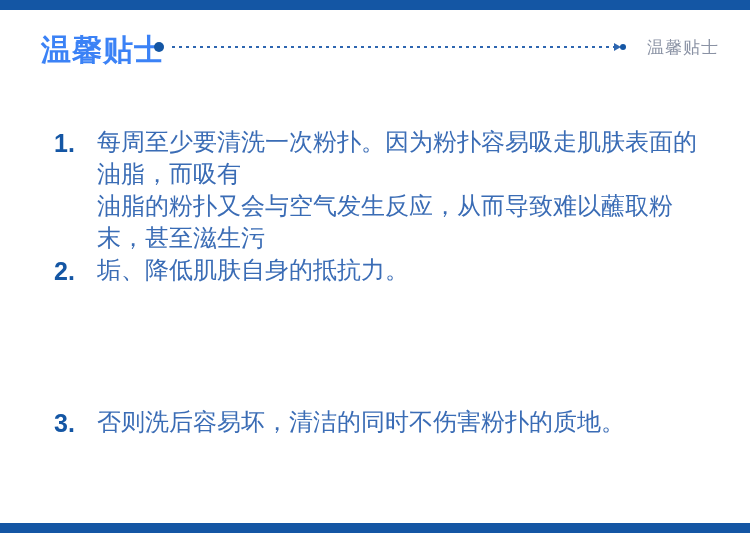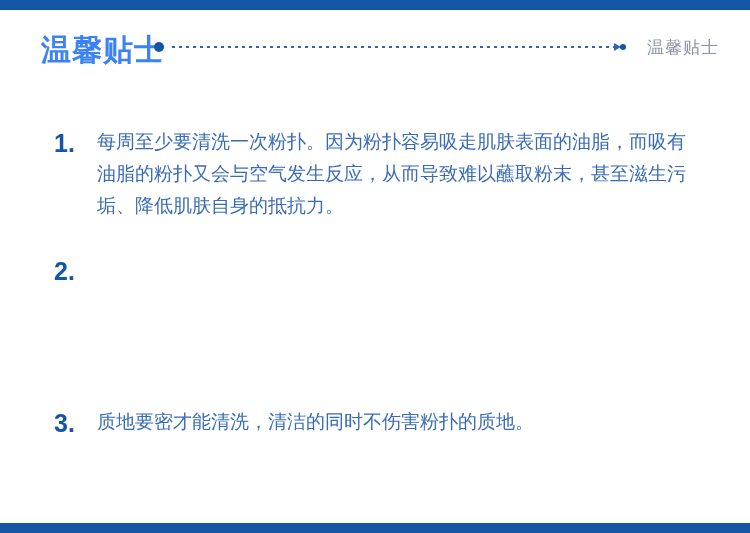--- a/index.html
+++ b/index.html
@@ -48,21 +48,21 @@
   .tip{position:absolute;left:0;right:0;}
   .tip-1{top:126px;}
   .tip-2{top:254px;}
   .tip-3{top:406px;}
   .tip-number{
     position:absolute;left:54px;top:5px;
     font-size:25px;line-height:25px;font-weight:700;color:#1456A4;
   }
   .tip-text{
     margin:0 0 0 97px;width:600px;
-    font-size:19px;line-height:32px;color:#3A6CB5;
+    font-size:24px;line-height:32px;color:#3A6CB5;
     white-space:pre-line;
   }
 </style>
 </head>
 <body>
 
 <div class="page">
 
   <div class="accent-bar top"></div>
 
@@ -83,18 +83,18 @@
 油脂的粉扑又会与空气发生反应，从而导致难以蘸取粉末，甚至滋生污
 垢、降低肌肤自身的抵抗力。</p>
   </div>
 
   <div class="tip tip-2">
     <span class="tip-number">2.</span>
   </div>
 
   <div class="tip tip-3">
     <span class="tip-number">3.</span>
-    <p class="tip-text">质地要密才能清洗，清洁的同时不伤害粉扑的质地。</p>
+    <p class="tip-text">否则洗后容易坏，清洁的同时不伤害粉扑的质地。</p>
   </div>
 
   <div class="accent-bar bottom"></div>
 
 </div>
 
 </body></html>

